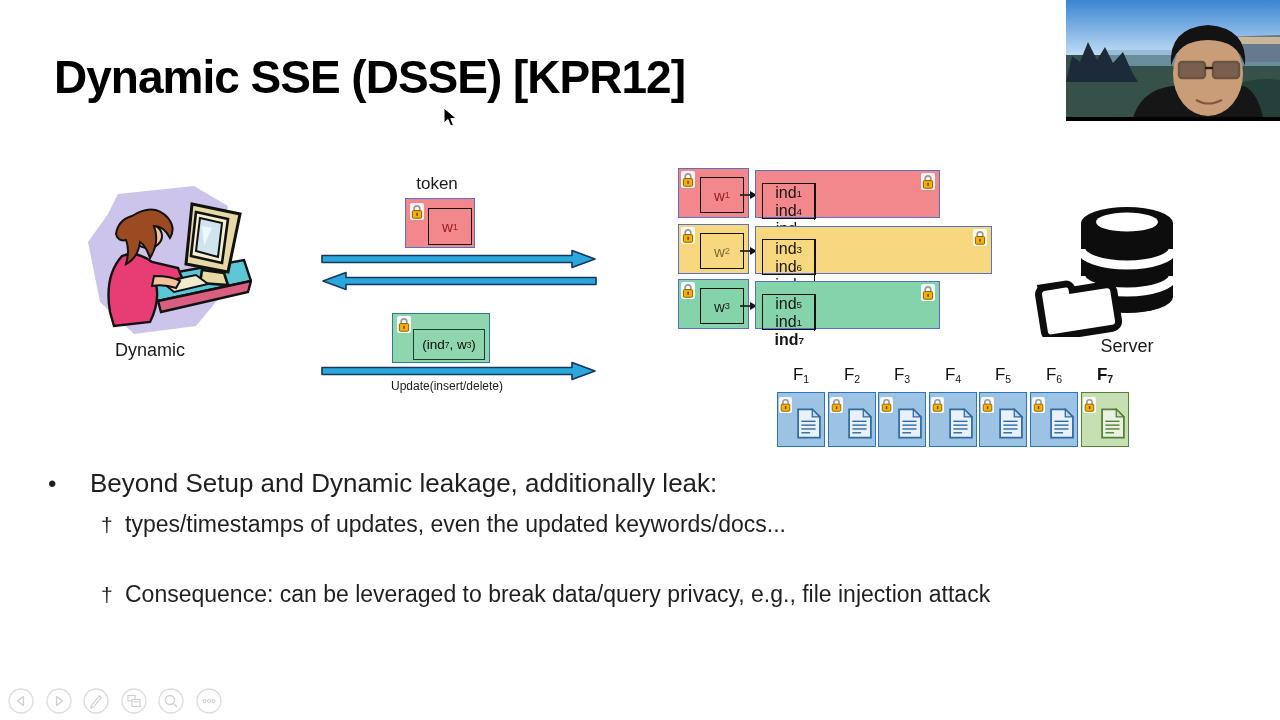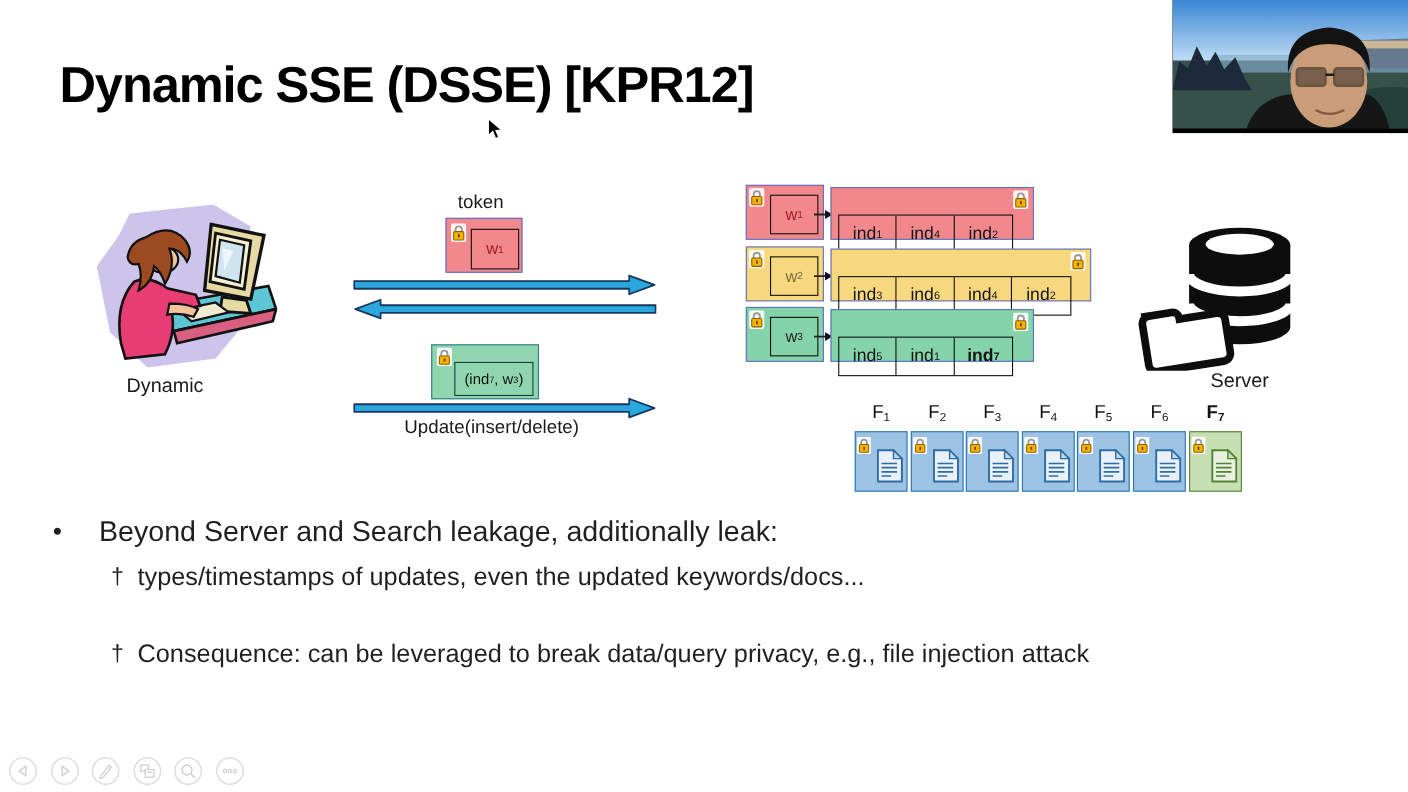--- a/index.html
+++ b/index.html
@@ -8,42 +8,42 @@
   .slide { position:relative; width:1280px; height:720px; background:#ffffff; }
 
   .abs { position:absolute; }
 
   .title { left:54px; top:50px; font-size:46px; font-weight:bold; color:#000; letter-spacing:-1px; white-space:nowrap; }
 
   .label { position:absolute; color:#1a1a1a; text-align:center; }
   .client-label { left:98px; top:340px; width:104px; font-size:18px; }
   .server-label { left:1084px; top:336px; width:86px; font-size:18px; }
   .token-label  { left:387px; top:174px; width:100px; font-size:17px;text-align:center; }
-  .update-label { left:322px; top:379px; width:250px; font-size:17px; }
+  .update-label { left:322px; top:379px; width:250px; font-size:12px; }
 
   
   .kw-outer { position:absolute; border:1.6px solid #5b6fc4; }
   .pinkbg  { background:#f2888b; }
   .yellowbg{ background:#f8d87e; }
   .greenbg { background:#85d3ab; }
   .token-box { left:405px; top:198px; width:70px; height:50px; }
   .inner-kw { position:absolute; border:1.4px solid #111; display:flex; align-items:center; justify-content:center; font-size:15px; }
   .token-box .inner-kw { left:22px; top:9px; width:44px; height:37px; color:#9c2020; }
 
   .update-box { left:392px; top:313px; width:98px; height:50px; background:#8fd6ae; border:1.6px solid #2e7b8c; }
   .update-box .inner-kw { left:20px; top:15px; width:72px; height:31px; font-size:13.5px; color:#0d0d0d; background:#8fd6ae; border-color:#123f33; }
 
   .sub { font-size:0.62em; vertical-align:-0.28em; }
 
   
   .idx-wbox { position:absolute; left:678px; width:71px; height:50px; }
   .idx-wbox .inner-kw { left:21px; top:8px; width:44px; height:36px; }
   .w1c{ color:#9c2020; } .w2c{ color:#7d6b3f; } .w3c{ color:#1f1f1f; }
   .idx-list { position:absolute; left:755px; height:48px; }
-  .cells { position:absolute; left:6px; top:24px; height:36px; display:flex; border:1.4px solid #111; }
+  .cells { position:absolute; left:6px; top:12px; height:36px; display:flex; border:1.4px solid #111;flex-direction:column; }
   .cell { display:flex; align-items:center; justify-content:center; width:52.4px; font-size:16px; color:#141414; border-right:1.4px solid #111; }
   .cell:last-child { border-right:none; }
   .cell.bold { font-weight:bold; }
 
   .lock { position:absolute; width:14px; height:17px; }
 
   .conn { position:absolute; width:18px; height:10px; }
 
   .blockarrow { position:absolute; width:276px; height:20px; }
 
@@ -434,21 +434,21 @@
           <line x1="4" y1="12" x2="17" y2="12"></line>
           <line x1="4" y1="15.5" x2="17" y2="15.5"></line>
           <line x1="4" y1="19" x2="17" y2="19"></line>
           <line x1="4" y1="22.5" x2="12" y2="22.5"></line>
         </g>
       </svg>
   </div>
 
   <div class="b-row lvl1">
     <span class="b-marker">•</span>
-    <span>Beyond Server and Search leakage, additionally leak:</span>
+    <span>Beyond Setup and Dynamic leakage, additionally leak:</span>
   </div>
   <div class="b-row lvl2 sub1">
     <span class="b-marker">†</span>
     <span>
       <span style="display:block">types/timestamps of updates, even the updated keywords/docs...</span>
     </span>
   </div>
   <div class="b-row lvl2 sub2">
     <span class="b-marker">†</span>
     <span>

